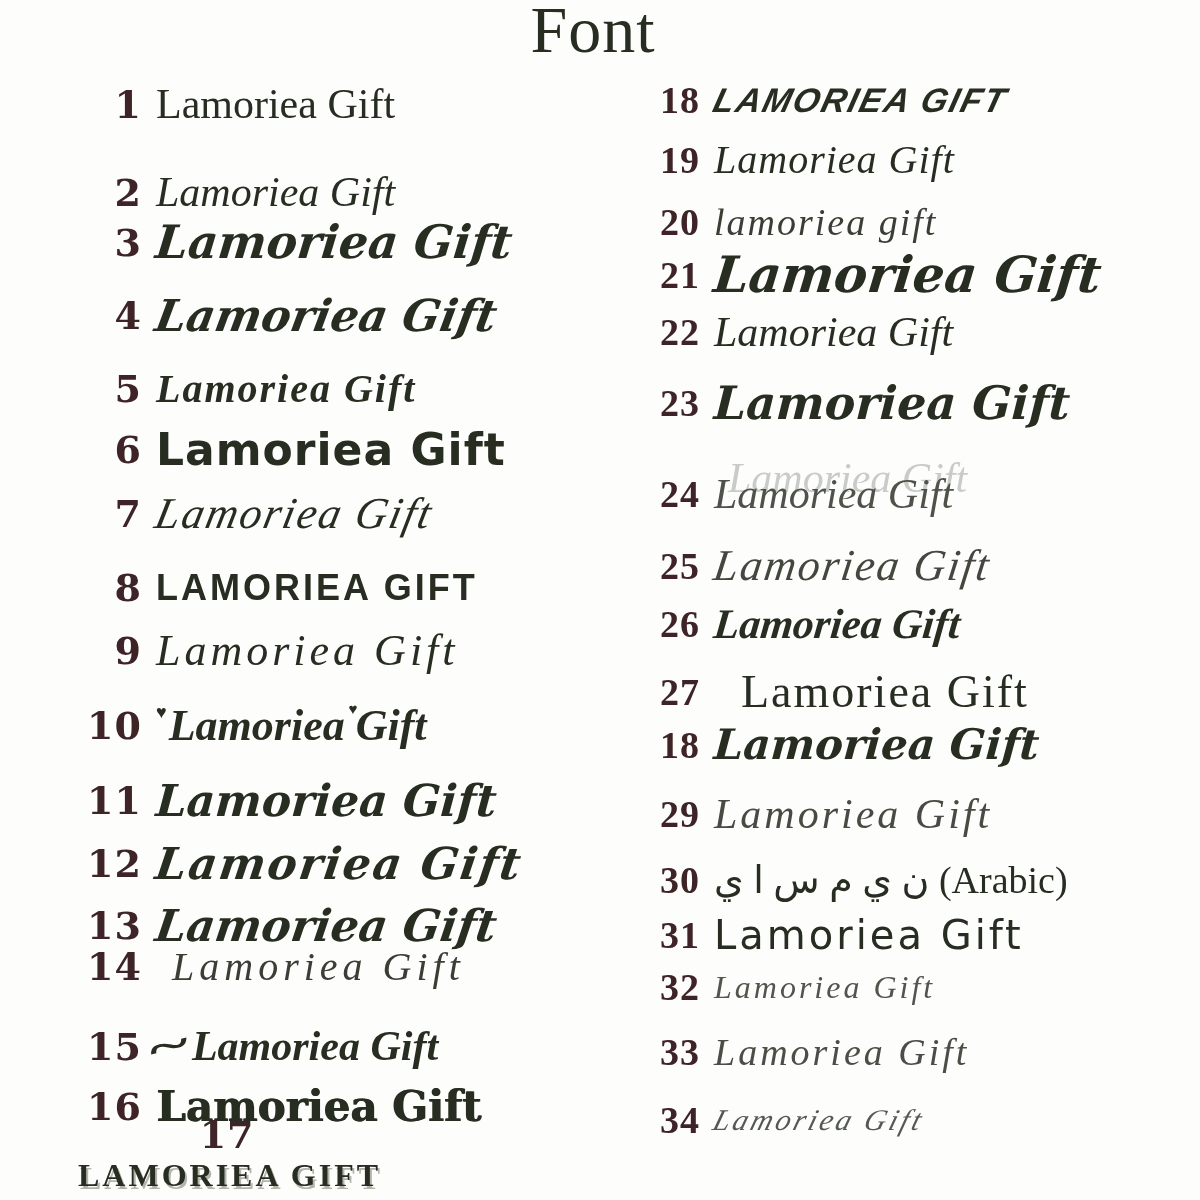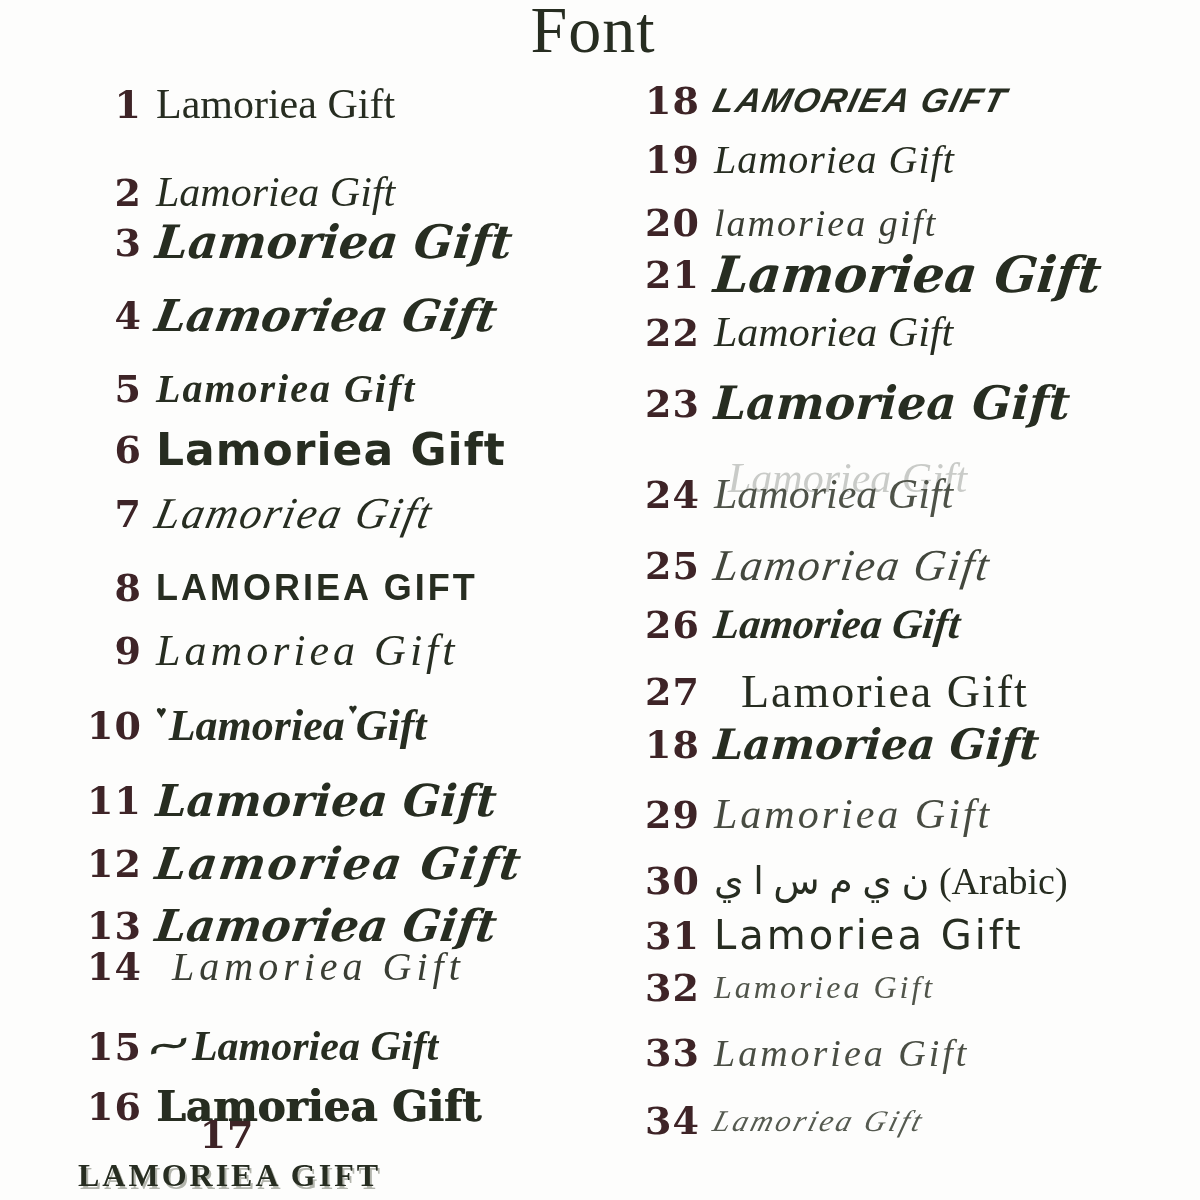--- a/index.html
+++ b/index.html
@@ -17,21 +17,21 @@
     font-size:66px;font-weight:500;color:#272d21;letter-spacing:1px;
   }
   .row{position:absolute;display:flex;align-items:center;white-space:nowrap;}
   .cl{left:78px;}
   .cr{left:634px;}
   .num{
     font-family:"DejaVu Serif",serif;font-weight:700;font-size:38px;
     color:#3e2427;flex:none;width:64px;text-align:right;margin-right:14px;
     letter-spacing:1px;
   }
-  .cr .num{width:66px;}
+  .cr .num{width:66px;font-family:Liberation Serif, serif;}
   .txt{color:#272d21;display:inline-block;}
 
   
   .s1{font:400 42px "Liberation Serif",serif;}
   .s2{font:italic 400 42px "Liberation Serif",serif;}
   .s3{font:italic 700 46px "DejaVu Serif",serif;transform:skewX(-6deg);}
   .s4{font:italic 700 44px "DejaVu Serif",serif;transform:skewX(-10deg);}
   .s5{font:italic 600 40px "Liberation Serif",serif;letter-spacing:2px;}
   .s6{font:800 44px "DejaVu Sans",sans-serif;letter-spacing:1px;}
   .s7{font:italic 400 44px "Liberation Serif",serif;transform:skewX(-12deg);letter-spacing:2px;}

